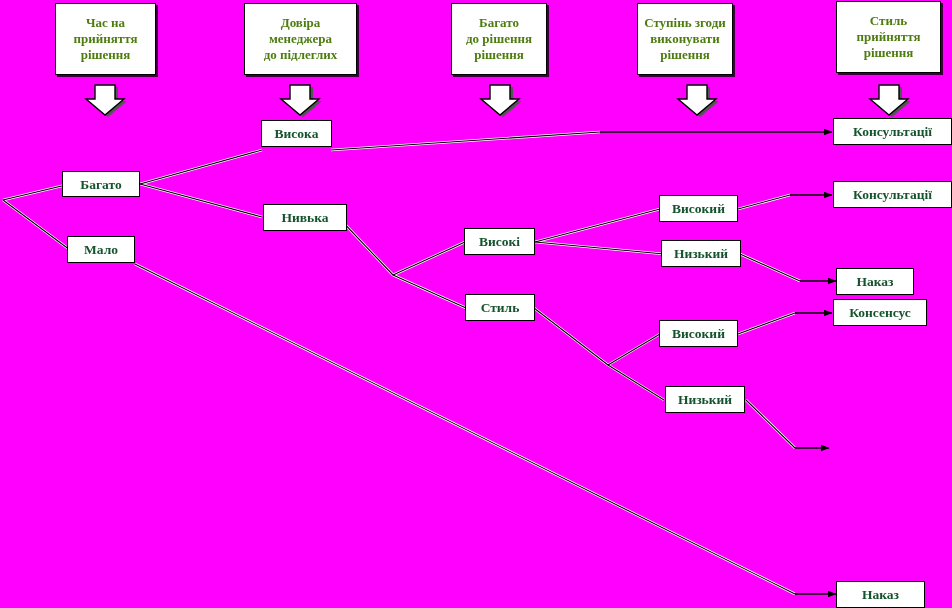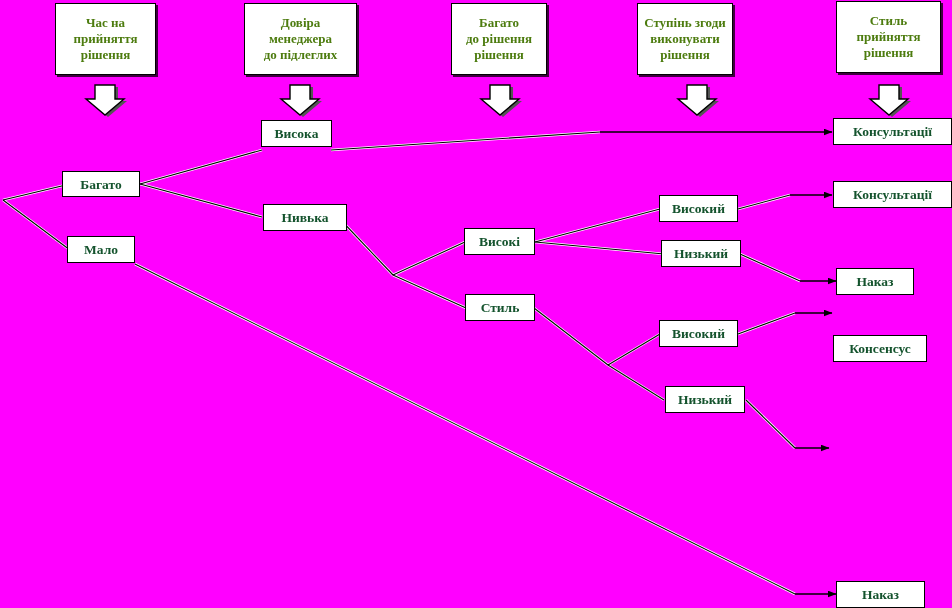--- a/index.html
+++ b/index.html
@@ -234,20 +234,20 @@
 
   <div class="node outcome" style="left:833px; top:118px; width:119px; height:27px;">
     <span>Консультації</span>
   </div>
   <div class="node outcome" style="left:833px; top:181px; width:119px; height:27px;">
     <span>Консультації</span>
   </div>
   <div class="node outcome" style="left:836px; top:268px; width:78px;  height:27px;">
     <span>Наказ</span>
   </div>
-  <div class="node outcome" style="left:833px; top:299px; width:94px;  height:27px;margin-top:36px;">
+  <div class="node outcome" style="left:833px; top:299px; width:94px;  height:27px;">
     <span>Консенсус</span>
   </div>
   <div class="node outcome" style="left:836px; top:581px; width:89px;  height:27px;">
     <span>Наказ</span>
   </div>
 
 </div>
 
 </body></html>

